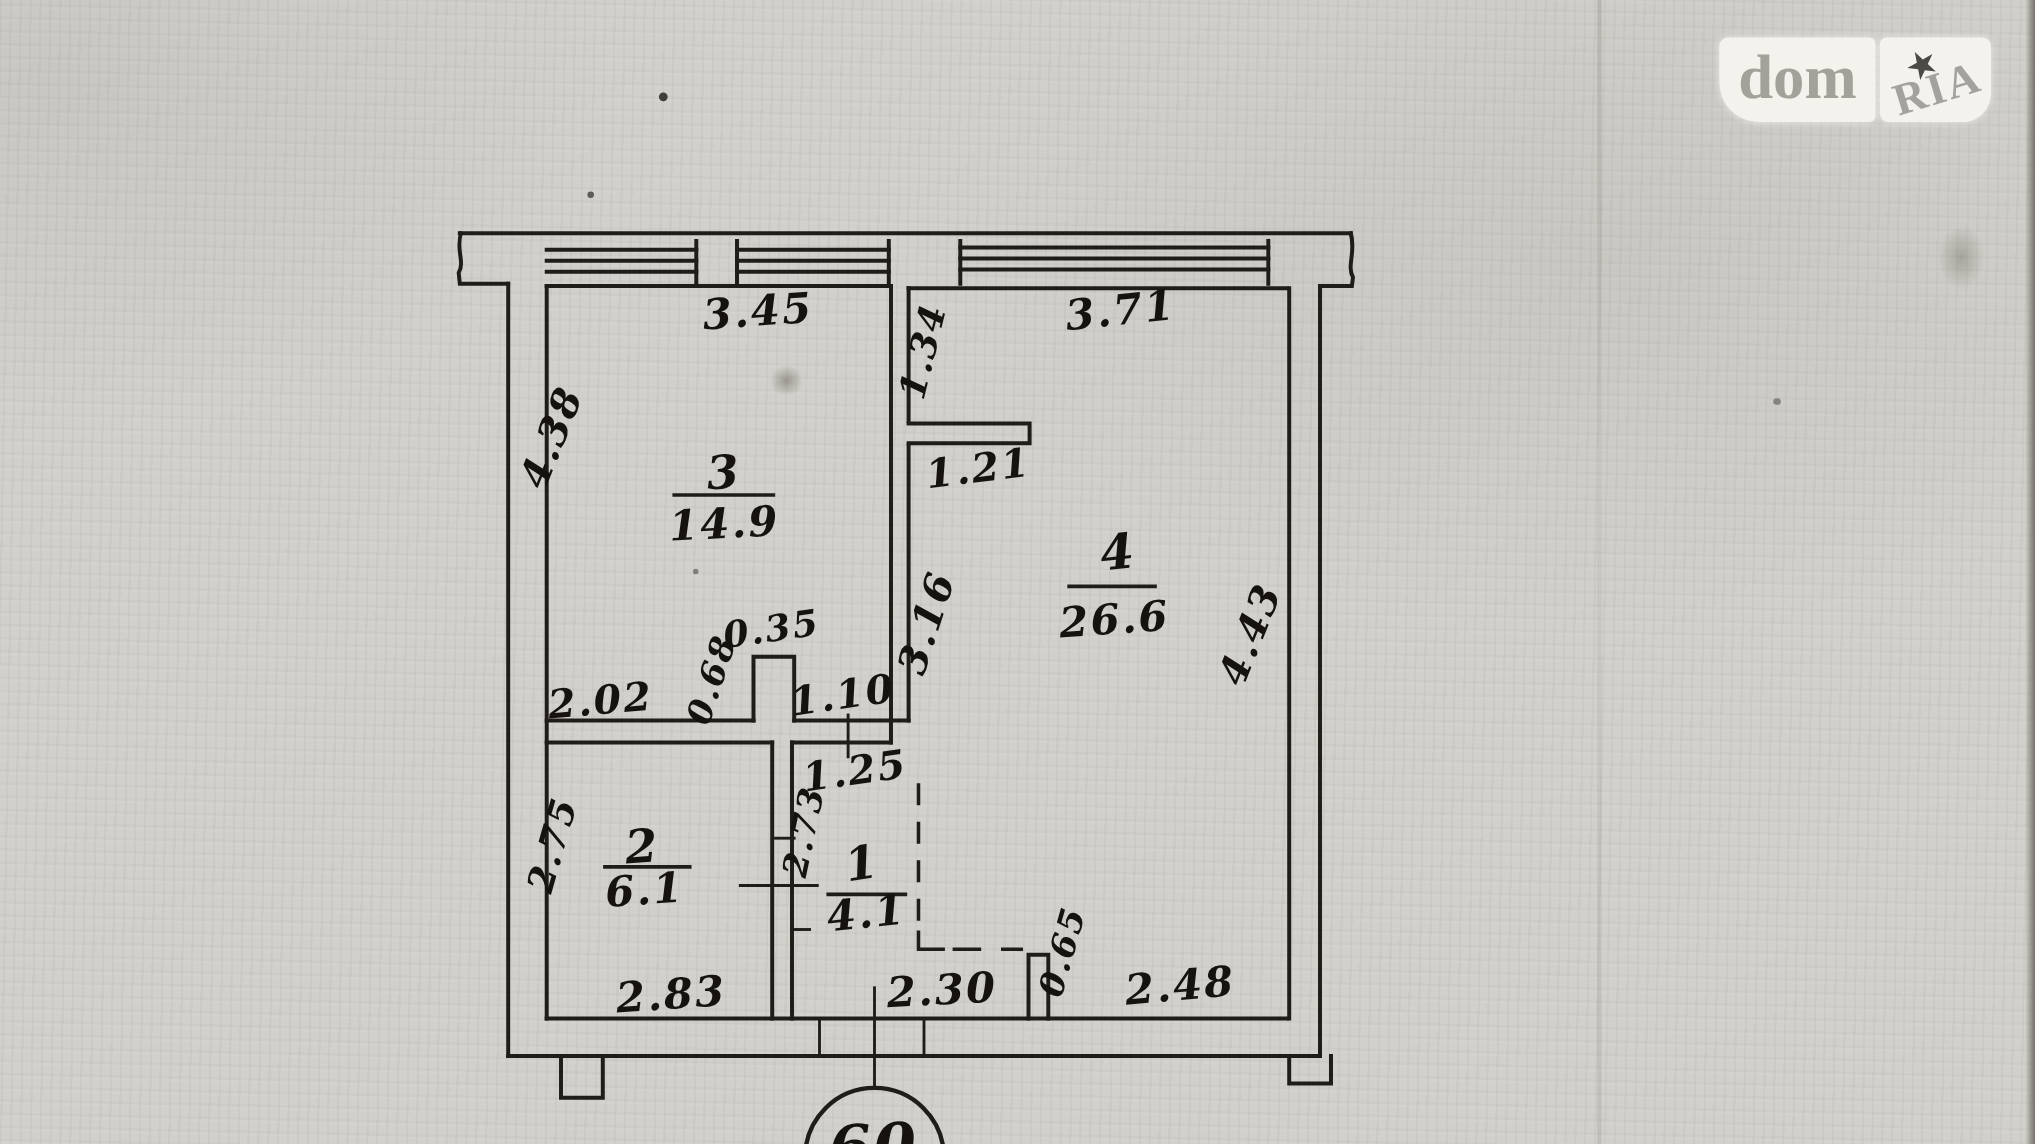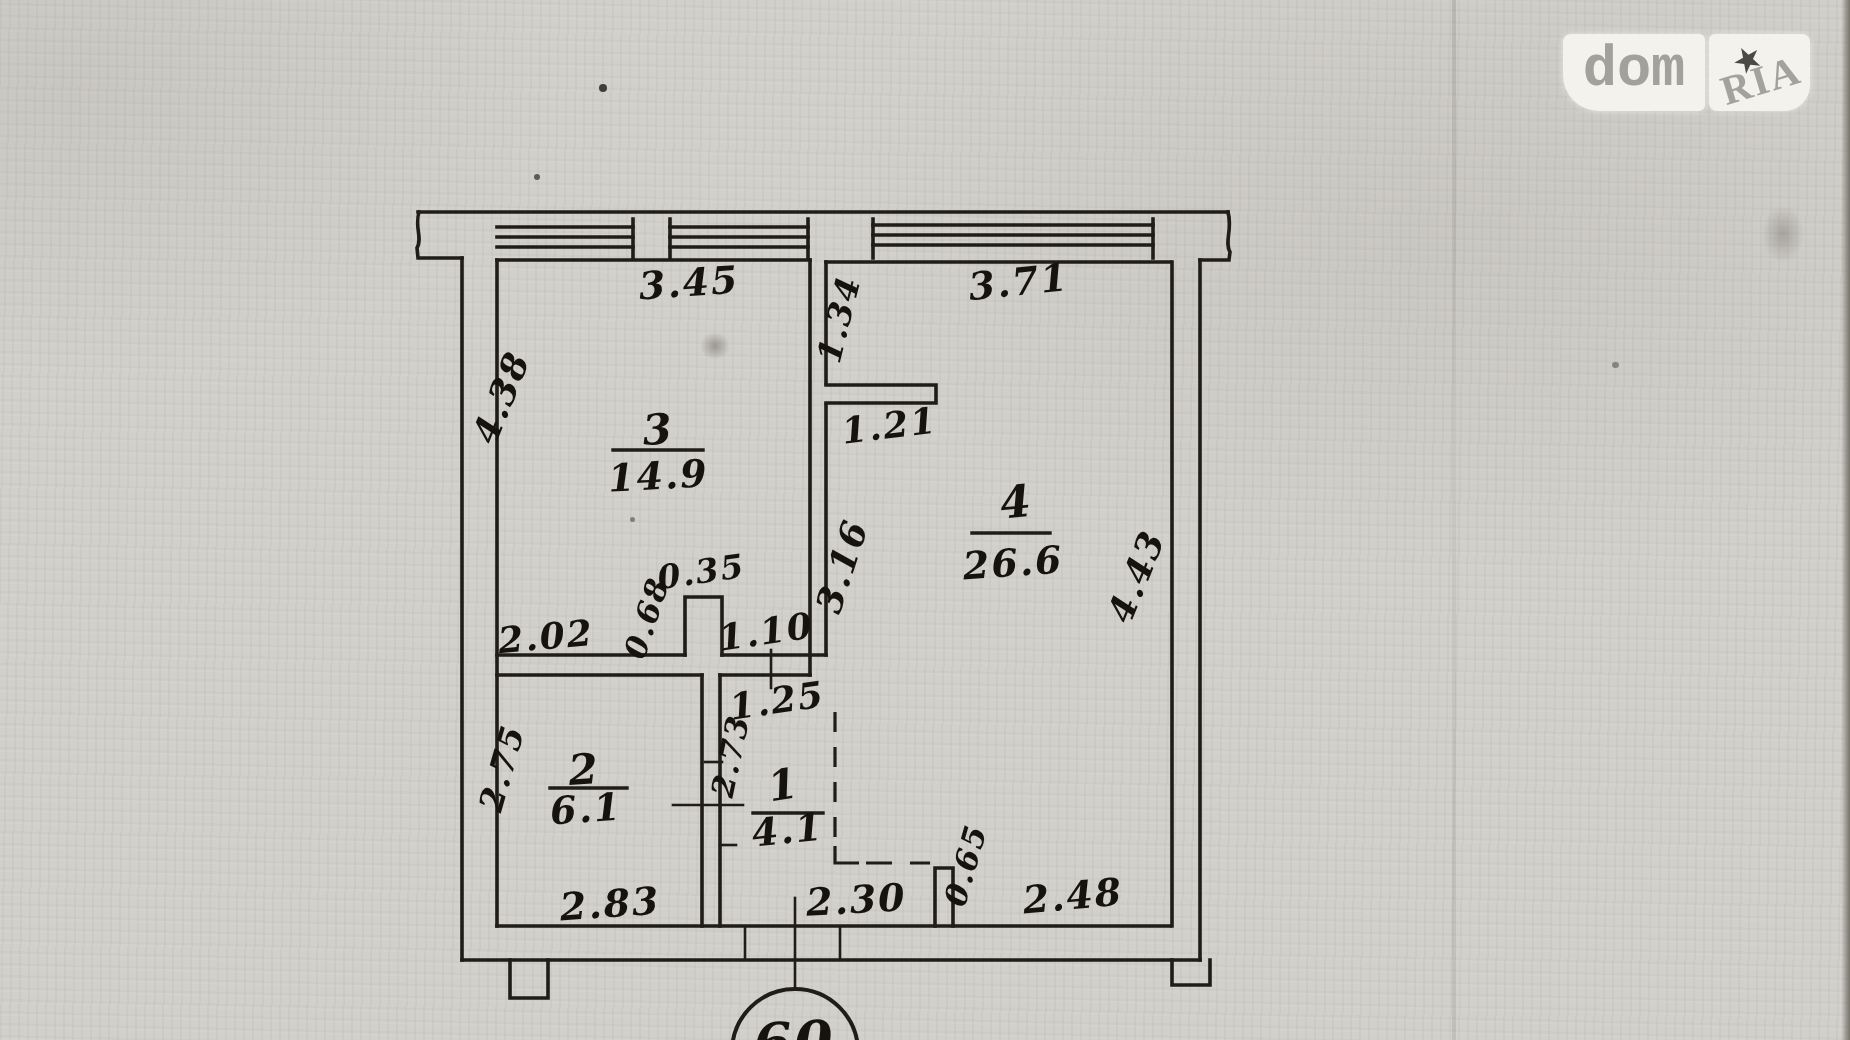--- a/index.html
+++ b/index.html
@@ -22,21 +22,21 @@
     background:radial-gradient(closest-side,rgba(92,89,80,0.35),rgba(92,89,80,0));}
   #smudge-mid{left:700px;top:332px;width:30px;height:28px;border-radius:50%;
     background:radial-gradient(closest-side,rgba(110,106,96,0.55),rgba(110,106,96,0));}
   .speck{position:absolute;border-radius:50%;background:#403e38;}
   
   #logo{position:absolute;left:1563px;top:34px;width:247px;height:77px;}
   .logo-box{position:absolute;top:0;height:77px;background:#f3f2ed;
     box-shadow:0 0 6px rgba(255,255,255,0.5);}
   #logo-dom-box{left:0;width:142px;border-radius:8px 6px 6px 36px;
     display:flex;align-items:center;justify-content:center;}
-  #logo-dom-box span{font-family:Liberation Mono, monospace;font-weight:bold;
+  #logo-dom-box span{font-family:Liberation Serif, serif;font-weight:bold;
     font-size:57px;color:#a2a19a;letter-spacing:0px;line-height:1;padding-bottom:4px;text-align:center;}
   #logo-ria-box{left:146px;width:101px;border-radius:6px 8px 26px 8px;overflow:hidden;}
   #ria-rot{position:absolute;left:8px;top:26px;width:88px;text-align:center;
     transform:rotate(-17deg);}
   #ria-rot .ria-text{font-family:"Liberation Serif", serif;font-weight:bold;
     font-size:41px;color:#a3a29c;letter-spacing:2px;line-height:1;}
   #ria-star{position:absolute;left:22px;top:-24px;font-size:34px;color:#4b4a45;
     transform:rotate(-12deg);font-family:"DejaVu Sans",sans-serif;}
   
   #plan{position:absolute;left:0;top:0;}

